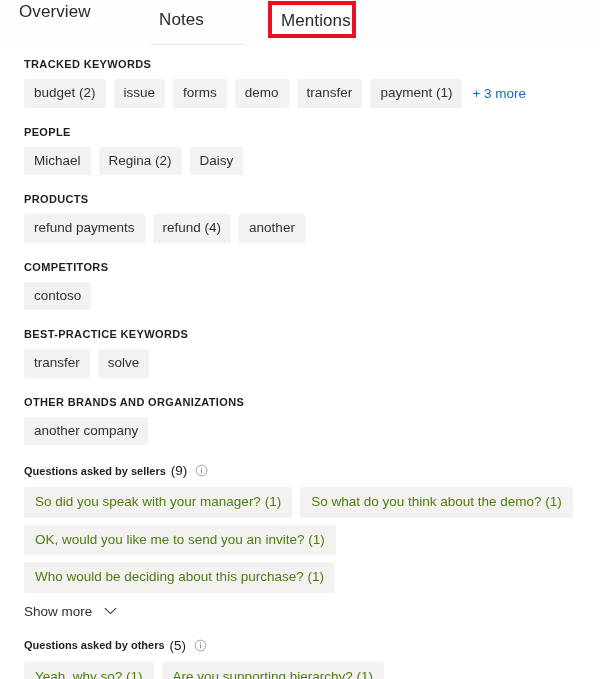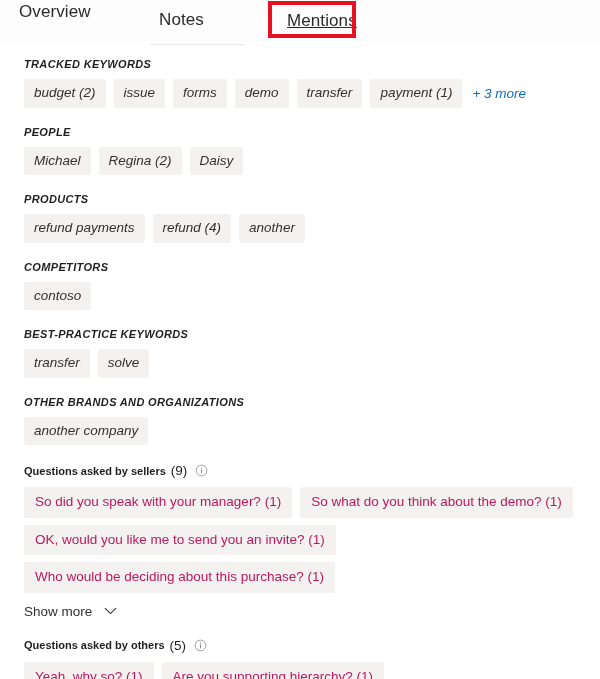--- a/index.html
+++ b/index.html
@@ -31,21 +31,21 @@
     letter-spacing: .1px;
     cursor: pointer;
     background: transparent;
     border: 0;
     padding: 0;
     font-family: "Liberation Sans", sans-serif;
     white-space: nowrap;
   }
   .tab-overview { position: absolute; left: 19px;  top: 2px; }
   .tab-notes    { position: absolute; left: 159px; top: 10px; text-align: center; }
-  .tab-mentions { position: absolute; left: 287px; top: 11px; text-decoration: underline; }
+  .tab-mentions { position: absolute; left: 281px; top: 11px; }
 
   
   .tab-underline {
     position: absolute;
     left: 150px;
     top: 44px;
     width: 95px;
     height: 1px;
     background: #e6e8e8;
   }
@@ -70,21 +70,20 @@
   }
 
   
   .content {
     position: relative;
     padding: 0 0 0 0;
   }
 
   .section {
     padding-left: 24px;
-    font-style: italic;
   }
   .section-label {
     font-size: 11px;
     font-weight: bold;
     letter-spacing: .35px;
     color: #201f1e;
     text-transform: uppercase;
   }
   .chips {
     display: flex;
@@ -142,21 +141,21 @@
     cursor: pointer;
   }
   .qchips {
     display: flex;
     flex-wrap: wrap;
     gap: 7px 8px;
     max-width: 566px;
   }
   .qchip {
     background: #f3f2f1;
-    color: #be185d;
+    color: #4d7c0f;
     font-size: 13.5px;
     line-height: 1;
     padding: 8px 11px 9px 11px;
     border-radius: 2px;
     white-space: nowrap;
     cursor: default;
   }
 
   .showmore {
     display: inline-flex;

